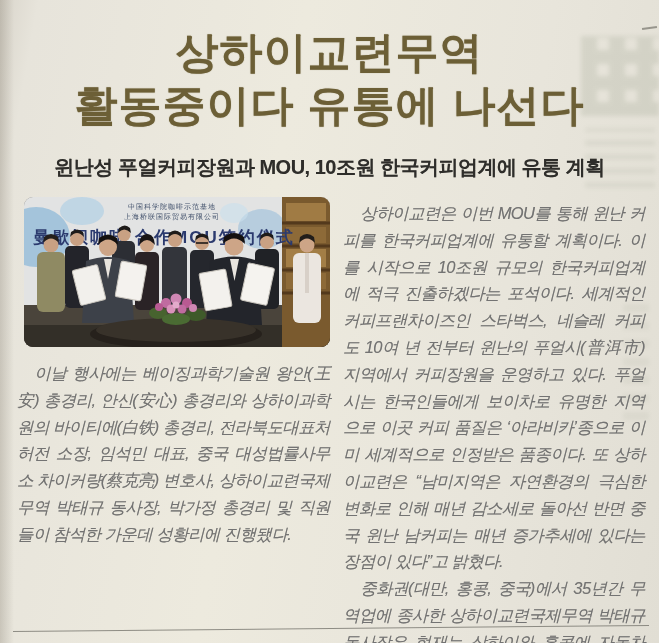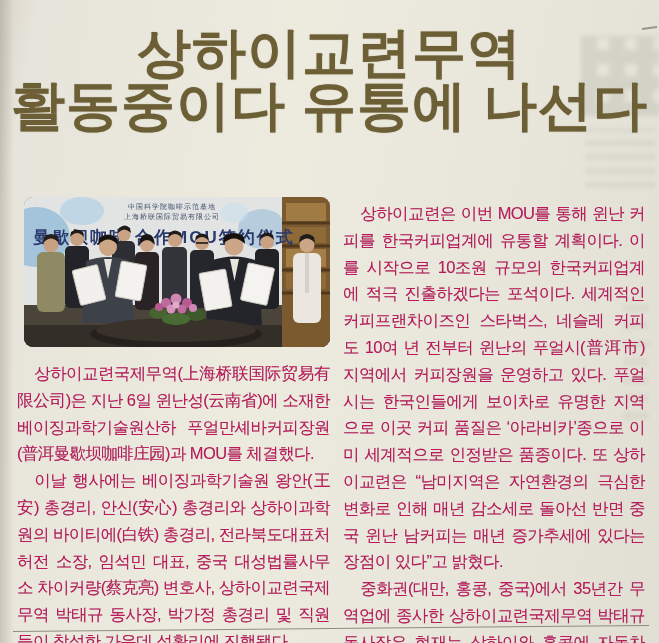--- a/index.html
+++ b/index.html
@@ -19,35 +19,36 @@
   .bleed-a{right:0;top:36px;width:78px;height:80px;
     background:repeating-linear-gradient(0deg,#6e7a60 0 14px,transparent 14px 26px),
                repeating-linear-gradient(90deg,#6e7a60 0 16px,transparent 16px 28px);}
   .bleed-b{right:4px;top:128px;width:70px;height:60px;opacity:.10;
     background:repeating-linear-gradient(0deg,#7a8470 0 6px,transparent 6px 14px);}
   .bleed-c{right:10px;top:300px;width:26px;height:120px;opacity:.07;
     background:repeating-linear-gradient(0deg,#707a66 0 8px,transparent 8px 18px);}
 
   header{position:absolute;left:0;top:26px;width:659px;text-align:center;}
   .headline{
-    margin:0;color:#6c5f36;font-weight:900;font-size:54px;line-height:53px;
+    margin:0;color:#6c5f36;font-weight:900;font-size:43px;line-height:53px;
     letter-spacing:1px;text-shadow:0 0 1px rgba(108,95,54,.55);
   }
   .subhead{
     margin:22px 0 0 0;color:#2e2d2a;font-weight:700;font-size:20px;letter-spacing:-.5px;
     text-shadow:0 0 .5px rgba(40,40,38,.4);
   }
 
   .columns{position:absolute;left:17px;top:196px;width:628px;display:flex;gap:13px;}
   .col{width:316px;}
   .col.right{width:319px;padding-top:4px;}
   .col p{
-    margin:0;font-size:16.5px;line-height:26.8px;color:#be185d;font-weight:500;
+    margin:0;font-size:16.5px;line-height:26.8px;color:#737373;font-weight:500;
     text-align:justify;text-indent:1.05em;letter-spacing:-.6px;word-break:break-all;
     text-shadow:0 0 .5px rgba(64,62,58,.35);
+    font-style:italic;
   }
   .col.left p:first-of-type{margin-top:13px;}
 
   figure.photo{
     margin:1px 0 0 7px;width:306px;height:150px;border-radius:9px;overflow:hidden;
     box-shadow:inset 0 0 0 1px rgba(40,35,30,.45), inset 0 -6px 10px rgba(20,18,15,.35);
     background:#d8d9d9;position:relative;
   }
   figure.photo svg{display:block;}
   .bottom-rule{
@@ -63,20 +64,21 @@
   <div class="top-dash"></div>
   <div class="bleed bleed-a"></div>
   <div class="bleed bleed-b"></div>
   <div class="bleed bleed-c"></div>
 
   <header>
     <h1 class="headline">
       <span>상하이교련무역</span><br>
       <span>활동중이다 유통에 나선다</span>
     </h1>
+    <p class="subhead">윈난성 푸얼커피장원과 MOU, 10조원 한국커피업계에 유통 계획</p>
   </header>
 
   <div class="columns">
     <div class="col left">
 
       <figure class="photo">
         <svg width="306" height="150" viewBox="0 0 306 150">
 
           <rect x="0" y="0" width="306" height="112" fill="#e2e3e3"></rect>
           <ellipse cx="12" cy="40" rx="34" ry="30" fill="#8fb9d8" opacity=".75"></ellipse>
@@ -179,21 +181,20 @@
               <circle cx="147" cy="112" r="4.5" fill="#d993bb"></circle>
               <circle cx="158" cy="112" r="4.5" fill="#c06ba0"></circle>
               <circle cx="135" cy="110" r="4" fill="#b85a92"></circle>
               <circle cx="169" cy="111" r="4" fill="#cf87b4"></circle>
               <circle cx="152" cy="108" r="3.5" fill="#e3aacb"></circle>
             </g>
           </g>
         </svg>
       </figure>
 
-      <p>상하이교련국제무역(上海桥联国际贸易有限公司)은 지난 6일 윈난성(云南省)에 소재한 베이징과학기술원산하 푸얼만셰바커피장원(普洱曼歇坝咖啡庄园)과 MOU를 체결했다.</p>
       <p>이날 행사에는 베이징과학기술원 왕안(王安) 총경리, 안신(安心) 총경리와 상하이과학원의 바이티에(白铁) 총경리, 전라북도대표처 허전 소장, 임석민 대표, 중국 대성법률사무소 차이커량(蔡克亮) 변호사, 상하이교련국제무역 박태규 동사장, 박가정 총경리 및 직원들이 참석한 가운데 성황리에 진행됐다.</p>
     </div>
 
     <div class="col right">
       <p>상하이교련은 이번 MOU를 통해 윈난 커피를 한국커피업계에 유통할 계획이다. 이를 시작으로 10조원 규모의 한국커피업계에 적극 진출하겠다는 포석이다. 세계적인 커피프랜차이즈인 스타벅스, 네슬레 커피도 10여 년 전부터 윈난의 푸얼시(普洱市) 지역에서 커피장원을 운영하고 있다. 푸얼시는 한국인들에게 보이차로 유명한 지역으로 이곳 커피 품질은 ‘아라비카’종으로 이미 세계적으로 인정받은 품종이다. 또 상하이교련은 “남미지역은 자연환경의 극심한 변화로 인해 매년 감소세로 돌아선 반면 중국 윈난 남커피는 매년 증가추세에 있다는 장점이 있다”고 밝혔다.</p>
       <p><span>중화권(대만, 홍콩, 중국)에서 35년간 무역업에 종사한 상하이교련국제무역 박태규 동사장은 현재는 상하이와 홍콩에 자동차 부품, 특수강, 리튬, 커피와 식품 등 3개 기업을 운영하고 있다. 또한 한국 국가식품산업원의 중국자문관으로 활동중이다.</span></p>
     </div>
   </div>
 
   <div class="bottom-rule"></div>

